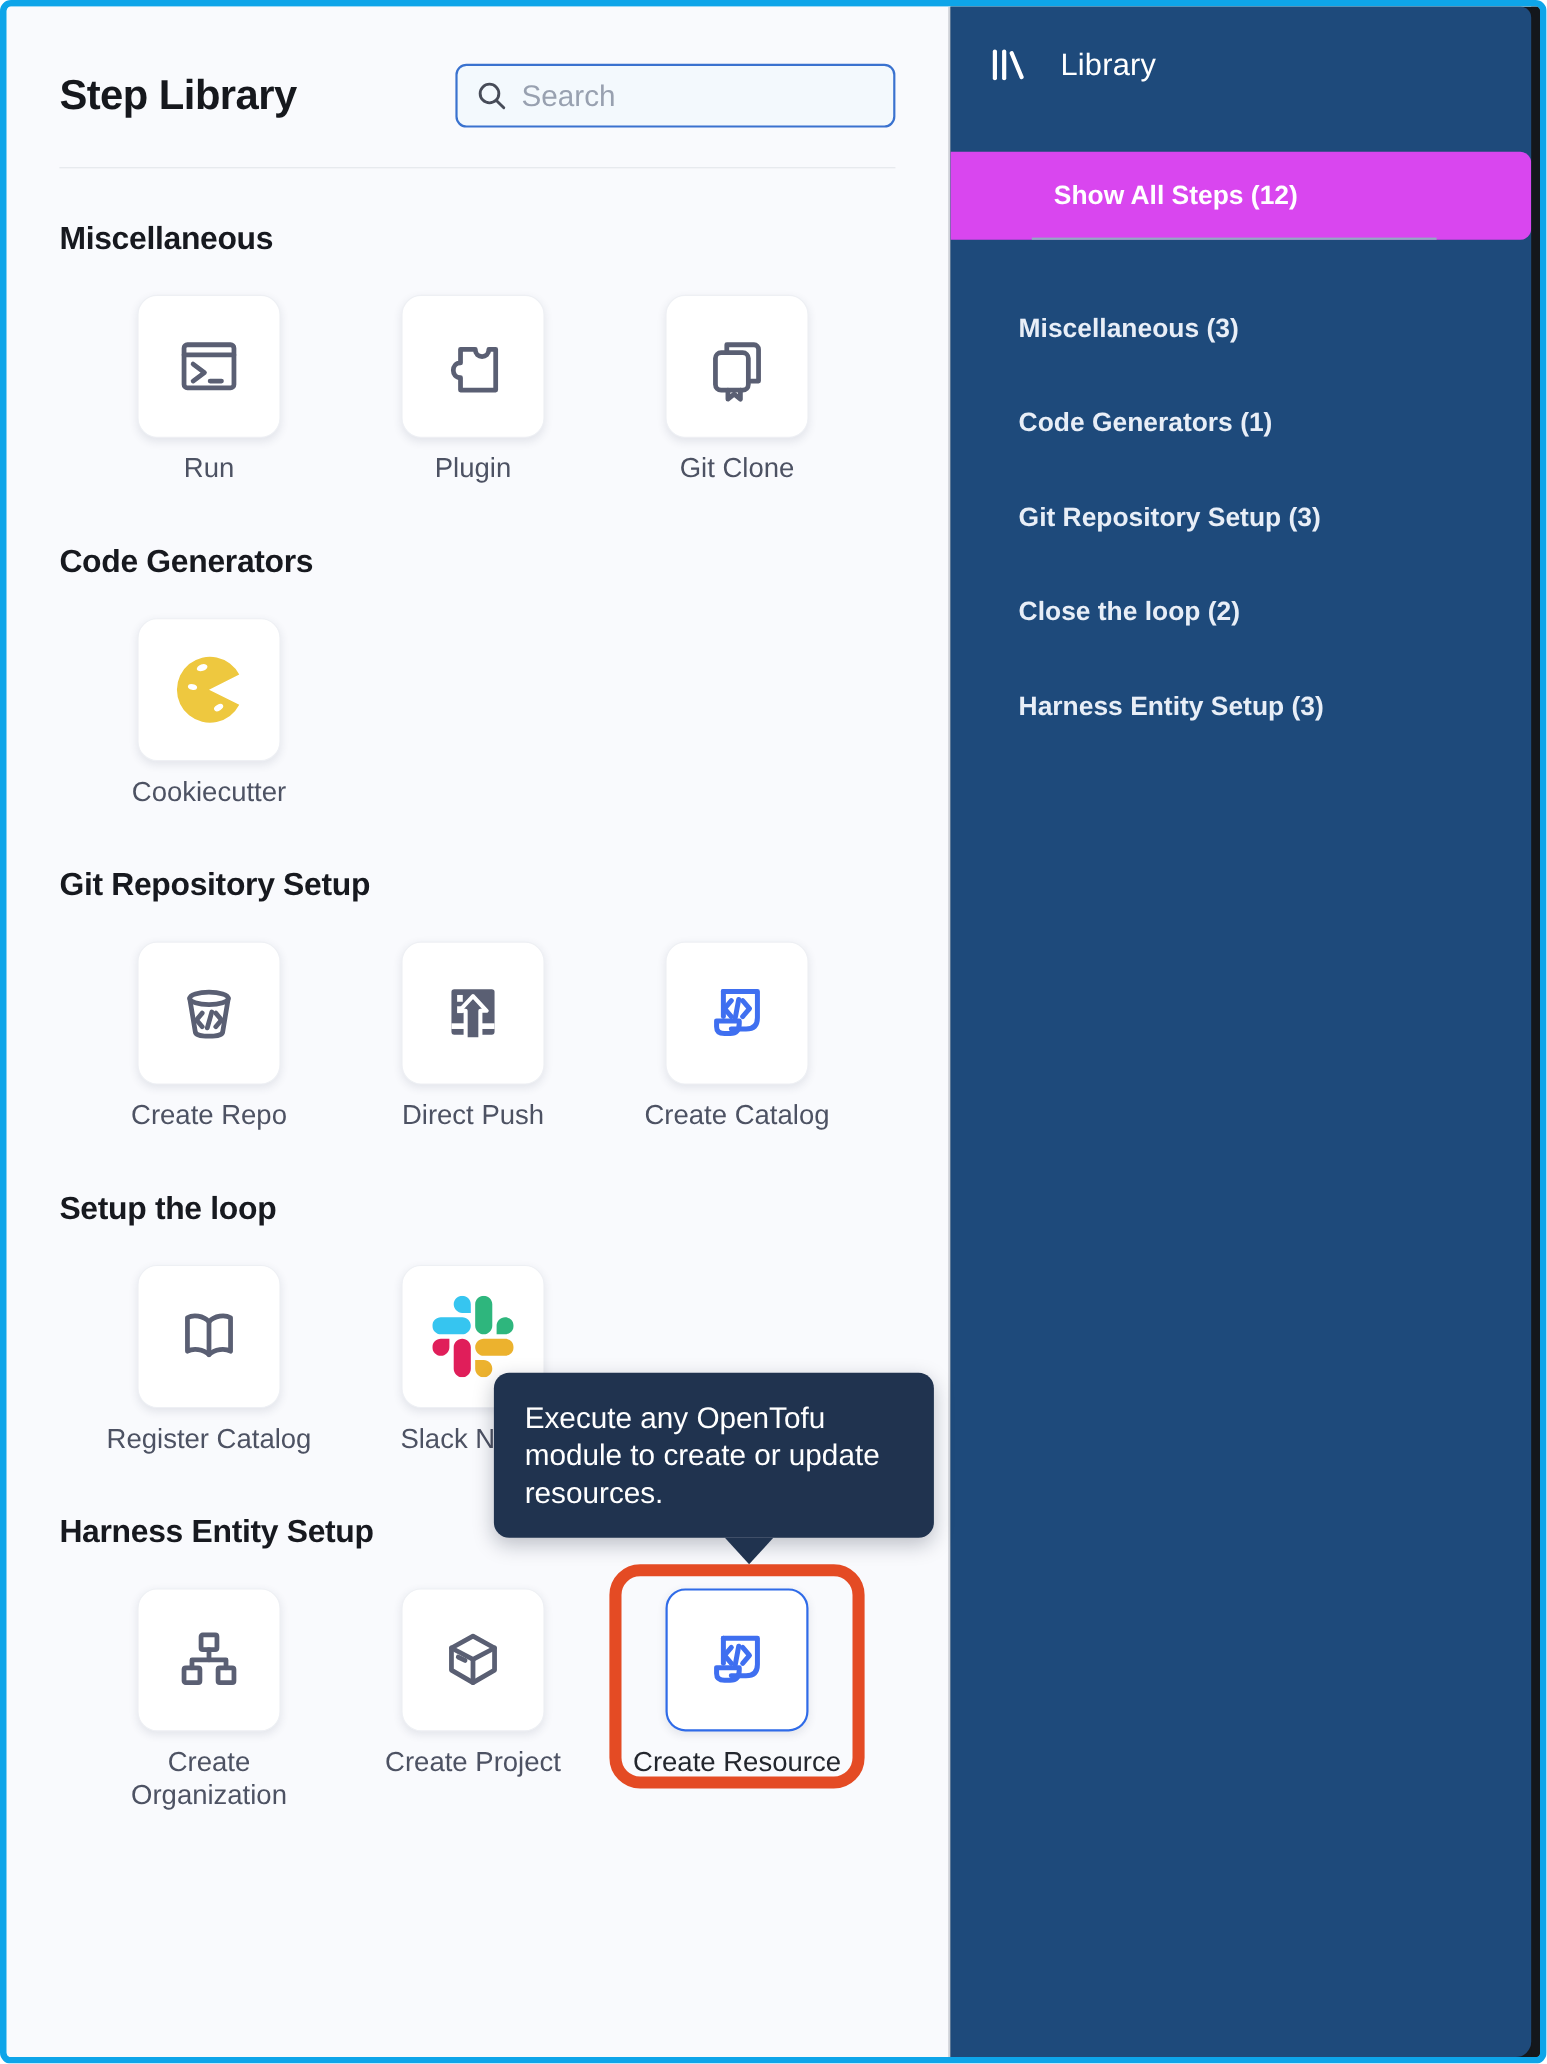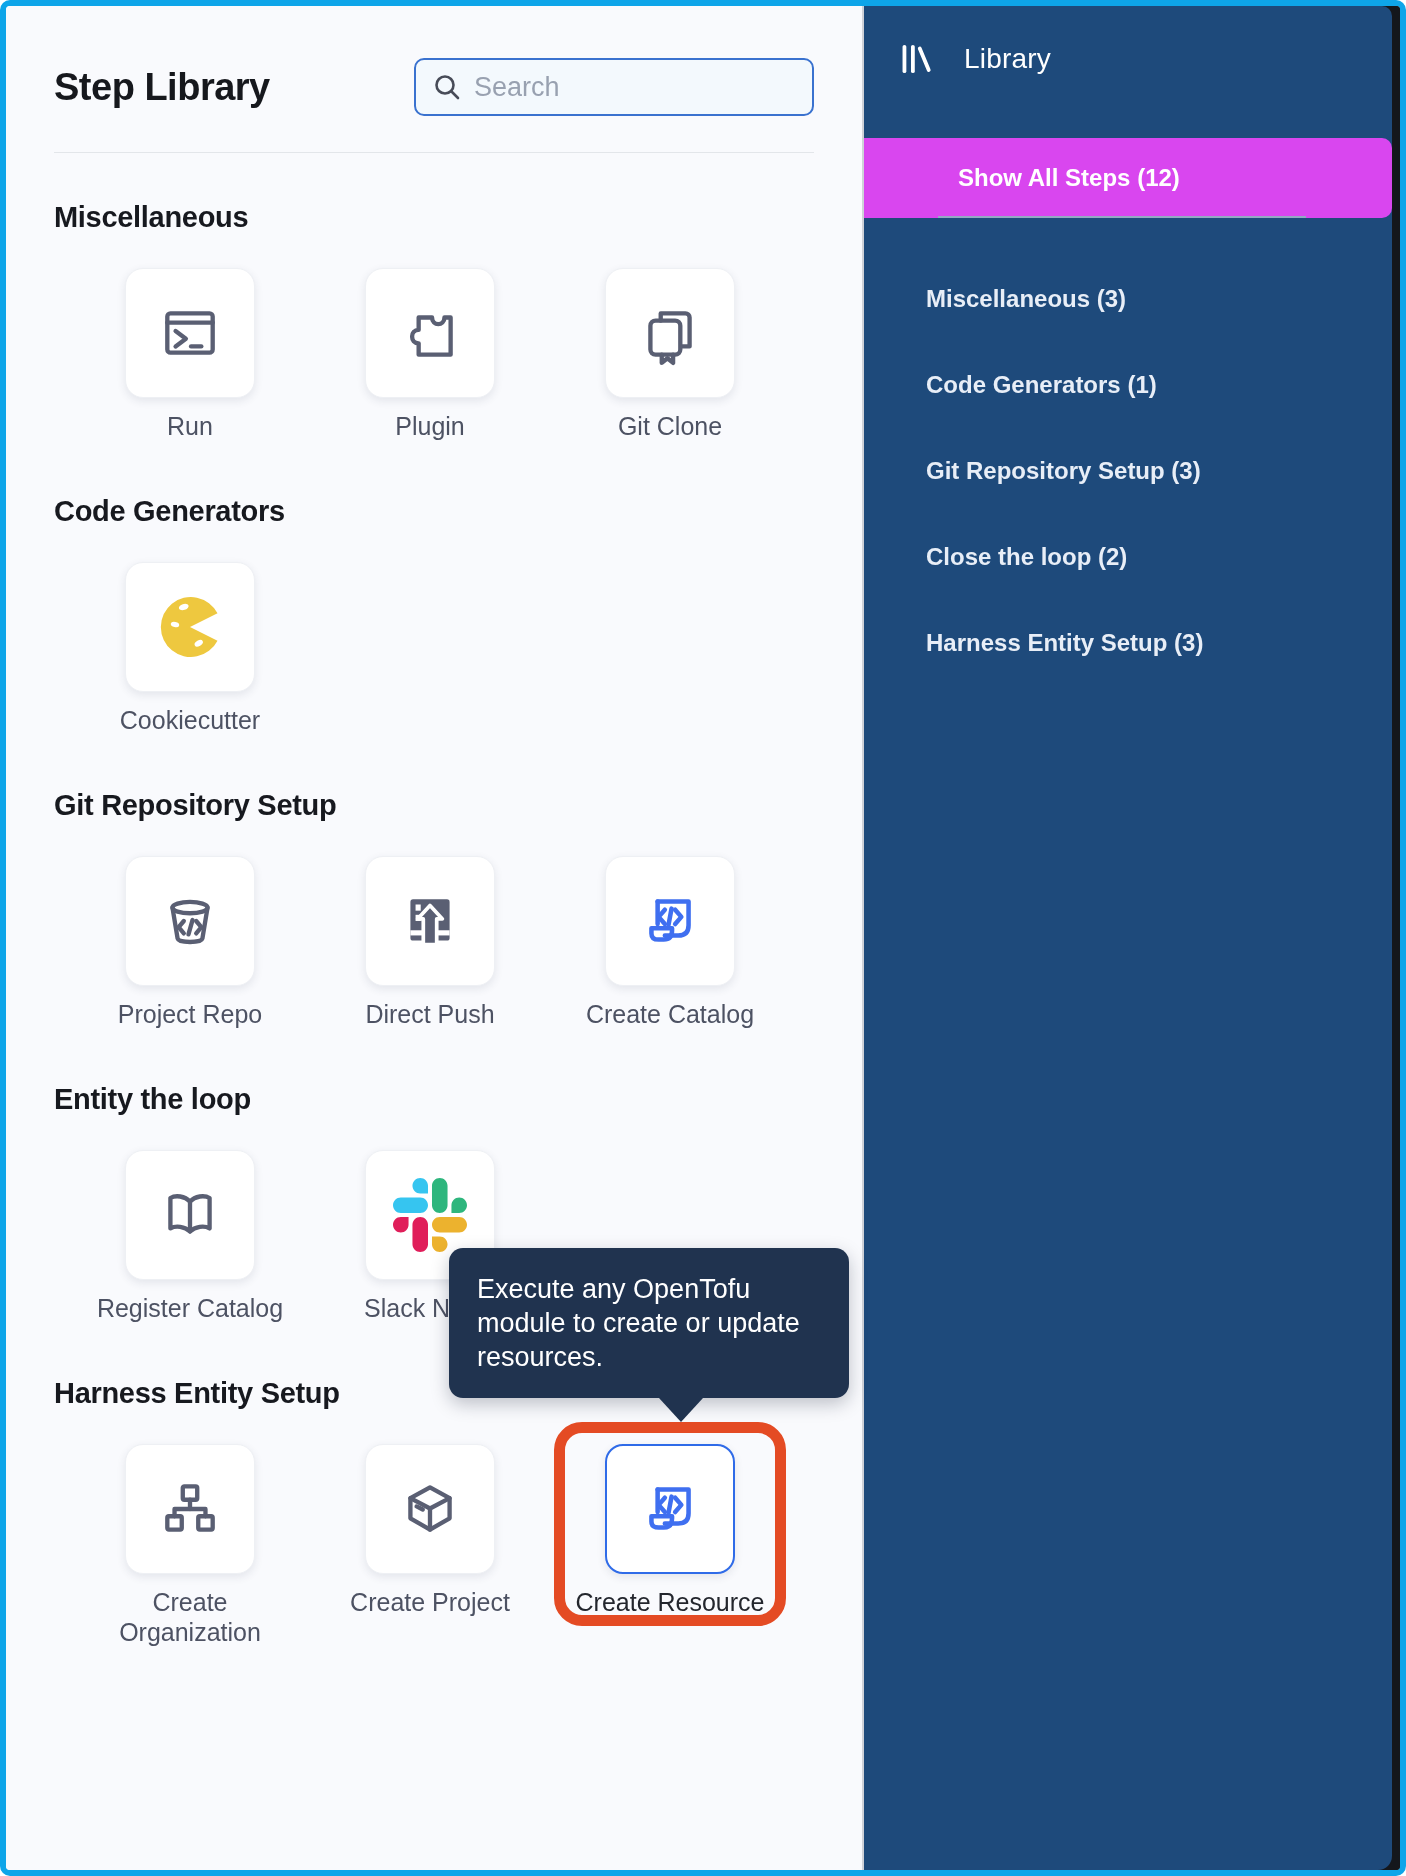--- a/index.html
+++ b/index.html
@@ -170,21 +170,21 @@
               <span class="ic">
                 <svg width="66" height="66" viewBox="0 0 64 64" fill="none" stroke="#5a5f73" stroke-width="4.2" stroke-linecap="round" stroke-linejoin="round">
                   <ellipse cx="32" cy="19" rx="17" ry="5.5"></ellipse>
                   <path d="M15 19 L20 49 c1 4.5 23 4.5 24 0 L49 19"></path>
                   <polyline points="26,32 21,38 26,44"></polyline>
                   <polyline points="38,32 43,38 38,44"></polyline>
                   <line x1="34.5" y1="31" x2="30.5" y2="45"></line>
                 </svg>
               </span>
             </div>
-            <div class="step-label">Project Repo</div>
+            <div class="step-label">Create Repo</div>
           </div>
           <div class="cell">
             <div class="card">
               <span class="ic">
                 <svg width="66" height="66" viewBox="0 0 64 64">
                   <rect x="13" y="11" width="38" height="40" rx="2.5" fill="#5a5f73"></rect>
                   <rect x="18" y="16" width="5" height="6" fill="#ffffff"></rect>
                   <rect x="18" y="26" width="5" height="6" fill="#ffffff"></rect>
                   <rect x="13" y="41" width="38" height="5" fill="#ffffff"></rect>
                   <path d="M32 17 L44 30 H38.5 V55 H25.5 V30 H20 Z" fill="#5a5f73" stroke="#ffffff" stroke-width="3.6" stroke-linejoin="round"></path>
@@ -205,21 +205,21 @@
                   <line x1="33.5" y1="20" x2="30.5" y2="36"></line>
                 </svg>
               </span>
             </div>
             <div class="step-label">Create Catalog</div>
           </div>
         </div>
       </div>
 
       <div class="section">
-        <div class="sec-h">Entity the loop</div>
+        <div class="sec-h">Setup the loop</div>
         <div class="grid">
           <div class="cell">
             <div class="card">
               <span class="ic">
                 <svg width="66" height="66" viewBox="0 0 64 64" fill="none" stroke="#5a5f73" stroke-width="4.2" stroke-linecap="round" stroke-linejoin="round">
                   <path d="M32 19 C27 13.5 18 12.5 13 15.5 V45 C18 42 27 43 32 48 C37 43 46 42 51 45 V15.5 C46 12.5 37 13.5 32 19 Z"></path>
                   <line x1="32" y1="19" x2="32" y2="48"></line>
                 </svg>
               </span>
             </div>

